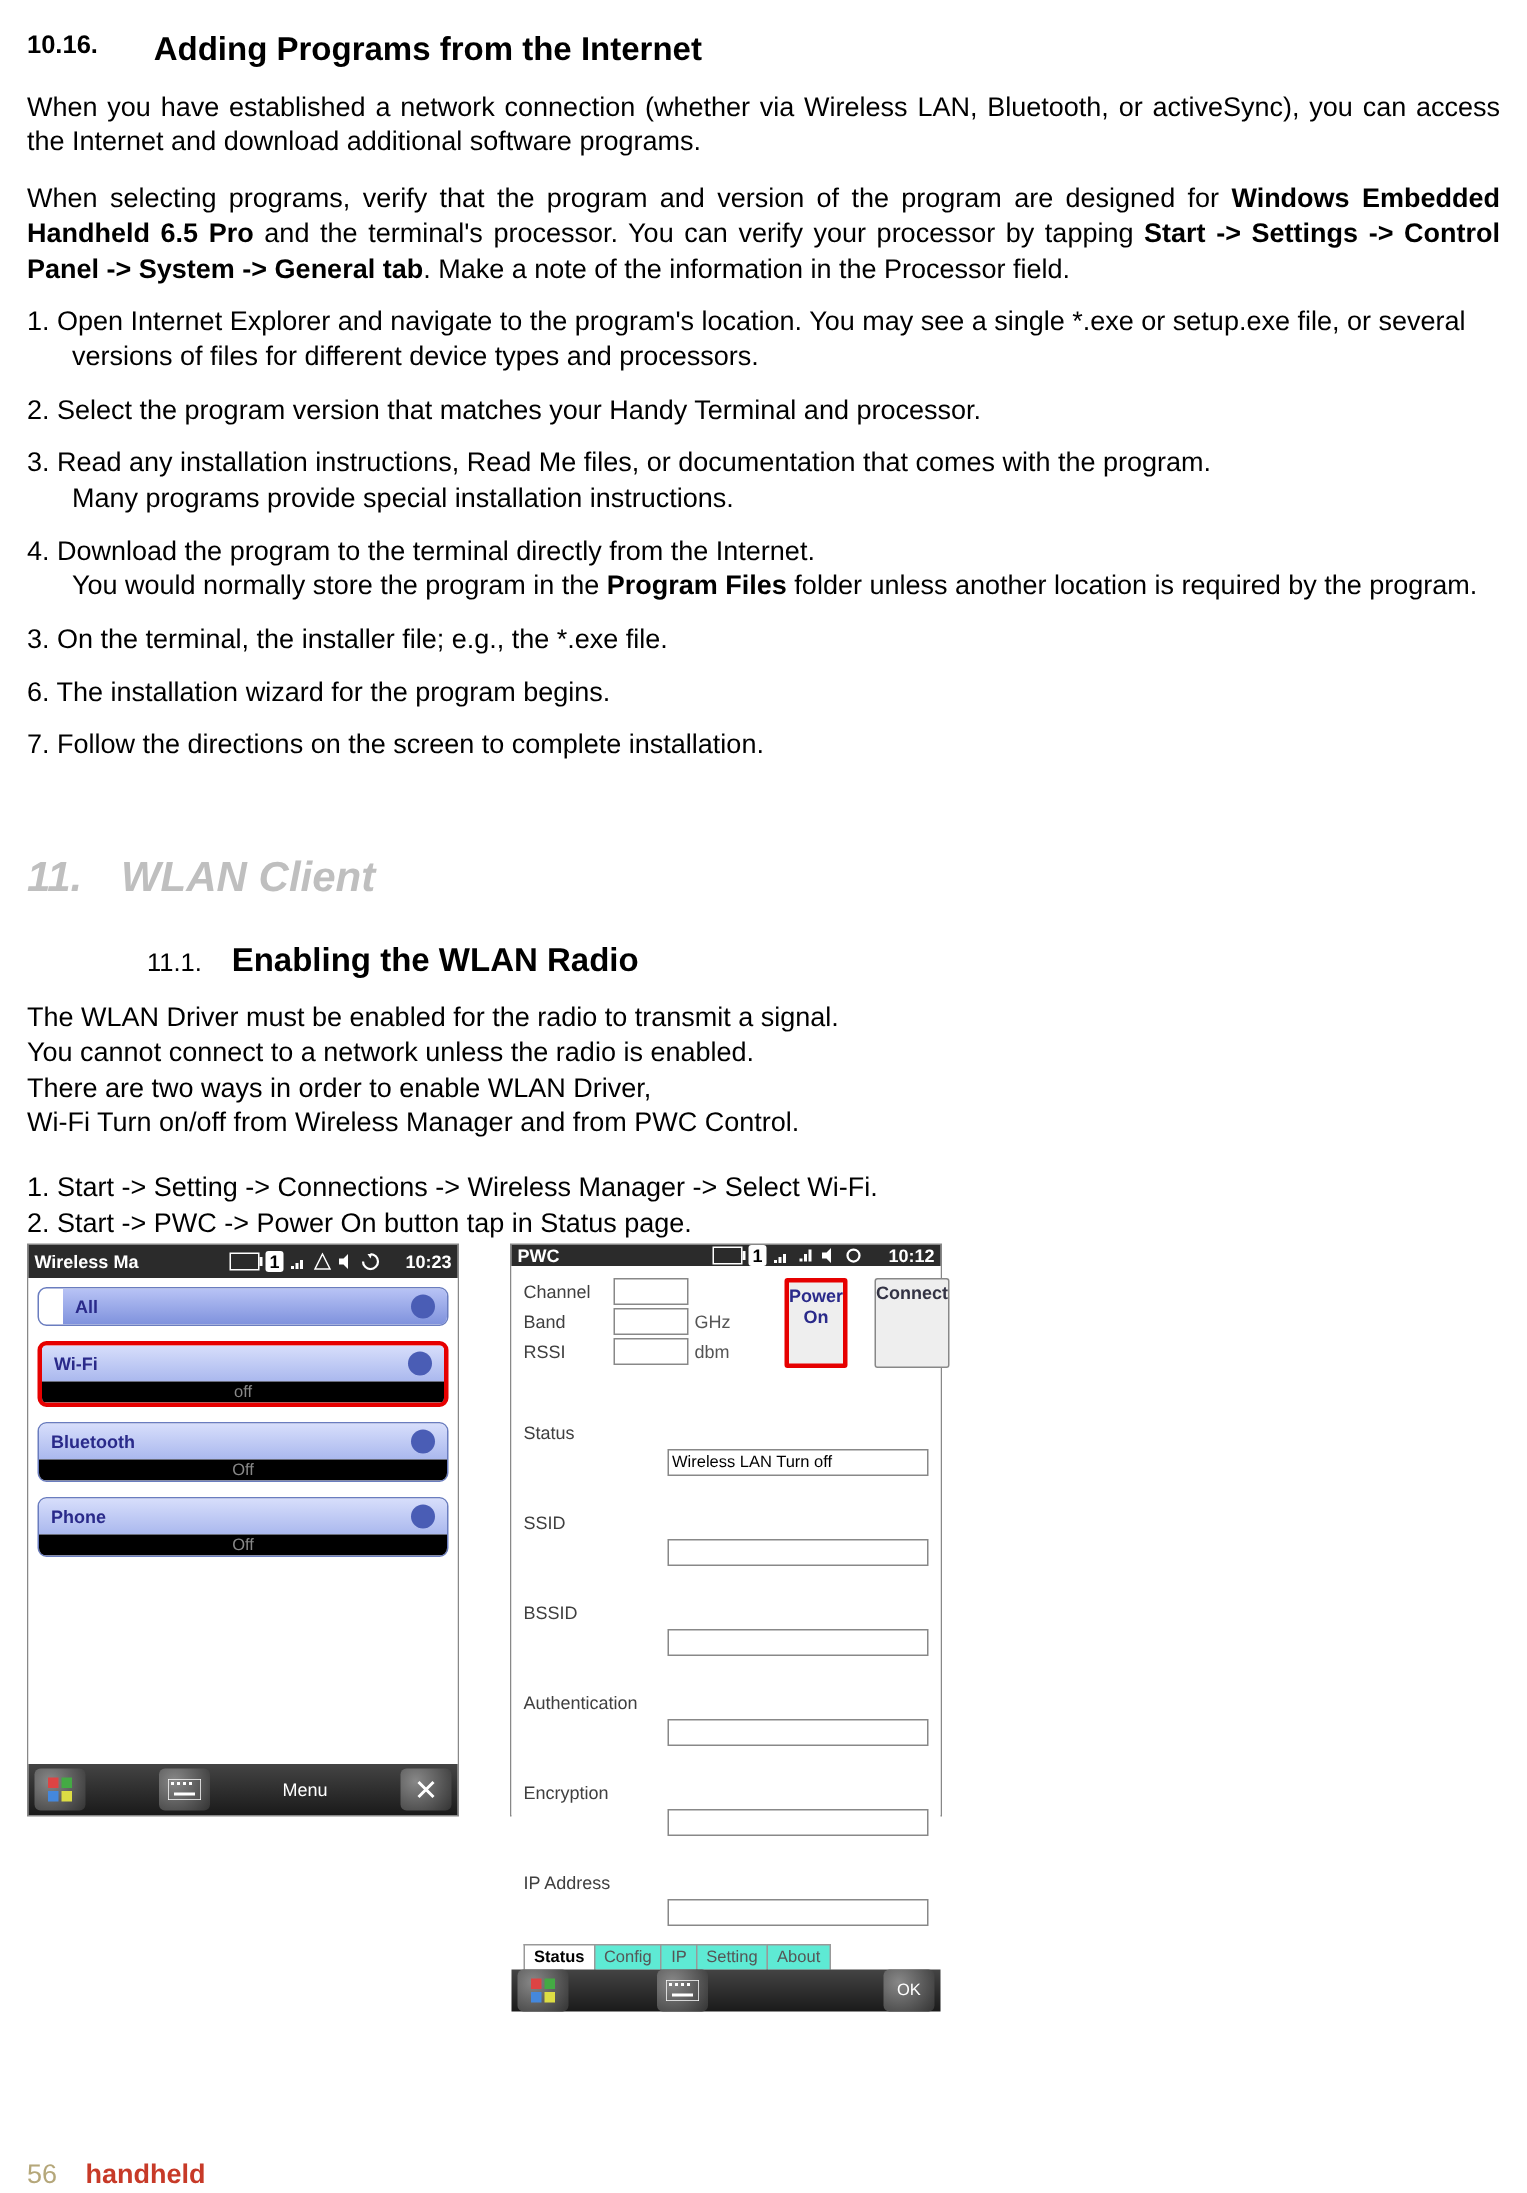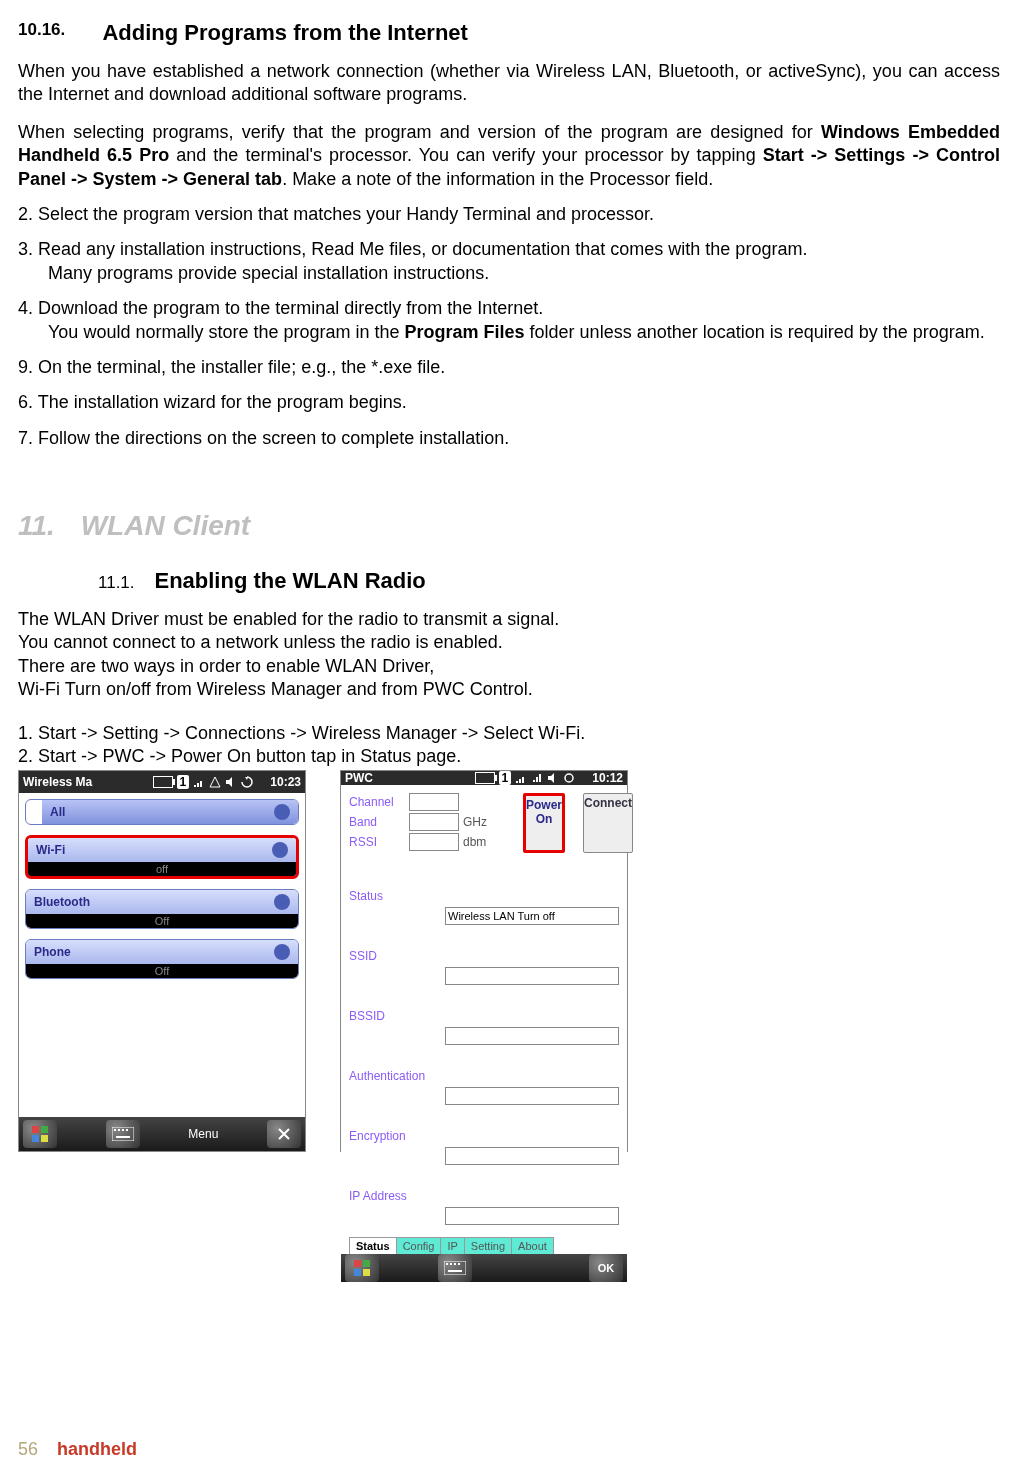--- a/index.html
+++ b/index.html
@@ -124,21 +124,21 @@
   .wm-btn.all .top { background: linear-gradient(#b8c3f5, #7f92dd); margin-left: 16px; }
   .wm-btn.wifi { border: 3px solid #e60000; }
   .wm-icon { width:16px; height:16px; border-radius:50%; background:#4a5db5; display:inline-block; }
 
   
   .pwc-content { flex:1; background:#fff; padding:8px 8px 0 8px; display:flex; flex-direction:column; gap:4px; color:#333;}
   .pwc-top { display:flex; gap:6px; }
   .pwc-left { flex:1; }
   .pwc-right { width:96px; display:flex; gap:18px; }
   .pwc-row { display:flex; align-items:center; gap:4px; margin-bottom:2px; }
-  .pwc-row label { width:56px; color:#8b5cf6; }
+  .pwc-row label { width:56px; color:#404040; }
   .pwc-row input { width:44px; height:16px; border:1px solid #888; padding:0 2px; font-size:11px;}
   .pwc-row .unit { color:#555; }
   .pwc-btn {
     border:1px solid #888; background:#eee; text-align:center; padding:2px 0;
     font-weight:700; color:#334; border-radius:2px;
   }
   .pwc-btn.poweron { border:3px solid #e60000; color:#2a2a8a; }
   .pwc-mid { margin-top:10px; }
   .pwc-mid .pwc-row label { width:92px; }
   .pwc-mid .pwc-row input { flex:1; width:auto;margin-top:40px; }
@@ -180,32 +180,36 @@
     <span class="sec-num">10.16.</span>
     <span class="sec-title">Adding Programs from the Internet</span>
   </div>
 
   <div class="body-text">When you have established a network connection (whether via Wireless LAN, Bluetooth, or activeSync), you can access the Internet and download additional software programs.</div>
 
   <div class="body-text">
     <span>When selecting programs, verify that the program and version of the program are designed for </span><b>Windows Embedded Handheld 6.5 Pro</b><span> and the terminal's processor. You can verify your processor by tapping </span><b>Start -&gt; Settings -&gt; Control Panel -&gt; System -&gt; General tab</b><span>. Make a note of the information in the Processor field.</span>
   </div>
 
+  <div class="list-item">
+    <div>1. Open Internet Explorer and navigate to the program's location. You may see a single *.exe or setup.exe file, or several</div>
+    <div class="indent">versions of files for different device types and processors.</div>
+  </div>
   <div class="list-item">2. Select the program version that matches your Handy Terminal and processor.</div>
   <div class="list-item">
     <div>3. Read any installation instructions, Read Me files, or documentation that comes with the program.</div>
     <div class="indent">Many programs provide special installation instructions.</div>
   </div>
   <div class="list-item">
     <div>4. Download the program to the terminal directly from the Internet.</div>
     <div class="indent">
       <span>You would normally store the program in the </span><b>Program Files</b><span> folder unless another location is required by the program.</span>
     </div>
   </div>
-  <div class="list-item">9. On the terminal, the installer file; e.g., the *.exe file.</div>
+  <div class="list-item">3. On the terminal, the installer file; e.g., the *.exe file.</div>
   <div class="list-item">6. The installation wizard for the program begins.</div>
   <div class="list-item">7. Follow the directions on the screen to complete installation.</div>
 
   <div class="chapter">
     <span class="chnum">11.</span>
     <span class="chtitle">WLAN Client</span>
   </div>
 
   <div class="subsec-row">
     <span class="subsec-num">11.1.</span>
@@ -408,21 +412,21 @@
           <svg width="22" height="14" viewBox="0 0 22 14">
               <rect x="0" y="0" width="22" height="14" fill="none" stroke="#fff"></rect>
               <rect x="2" y="2" width="2" height="2" fill="#fff"></rect>
               <rect x="6" y="2" width="2" height="2" fill="#fff"></rect>
               <rect x="10" y="2" width="2" height="2" fill="#fff"></rect>
               <rect x="14" y="2" width="2" height="2" fill="#fff"></rect>
               <rect x="4" y="9" width="14" height="2" fill="#fff"></rect>
             </svg>
         </div>
         <span class="tb-menu"></span>
-        <div class="tb-btn" style="font-size:11px;font-weight:700;text-align:right;">OK</div>
+        <div class="tb-btn" style="font-size:11px;font-weight:400;text-align:right;">OK</div>
       </div>
     </div>
 
   </div>
 
   <div class="page-footer">
     <span class="pn">56</span>
     <span class="brand">handheld</span>
   </div>
 

